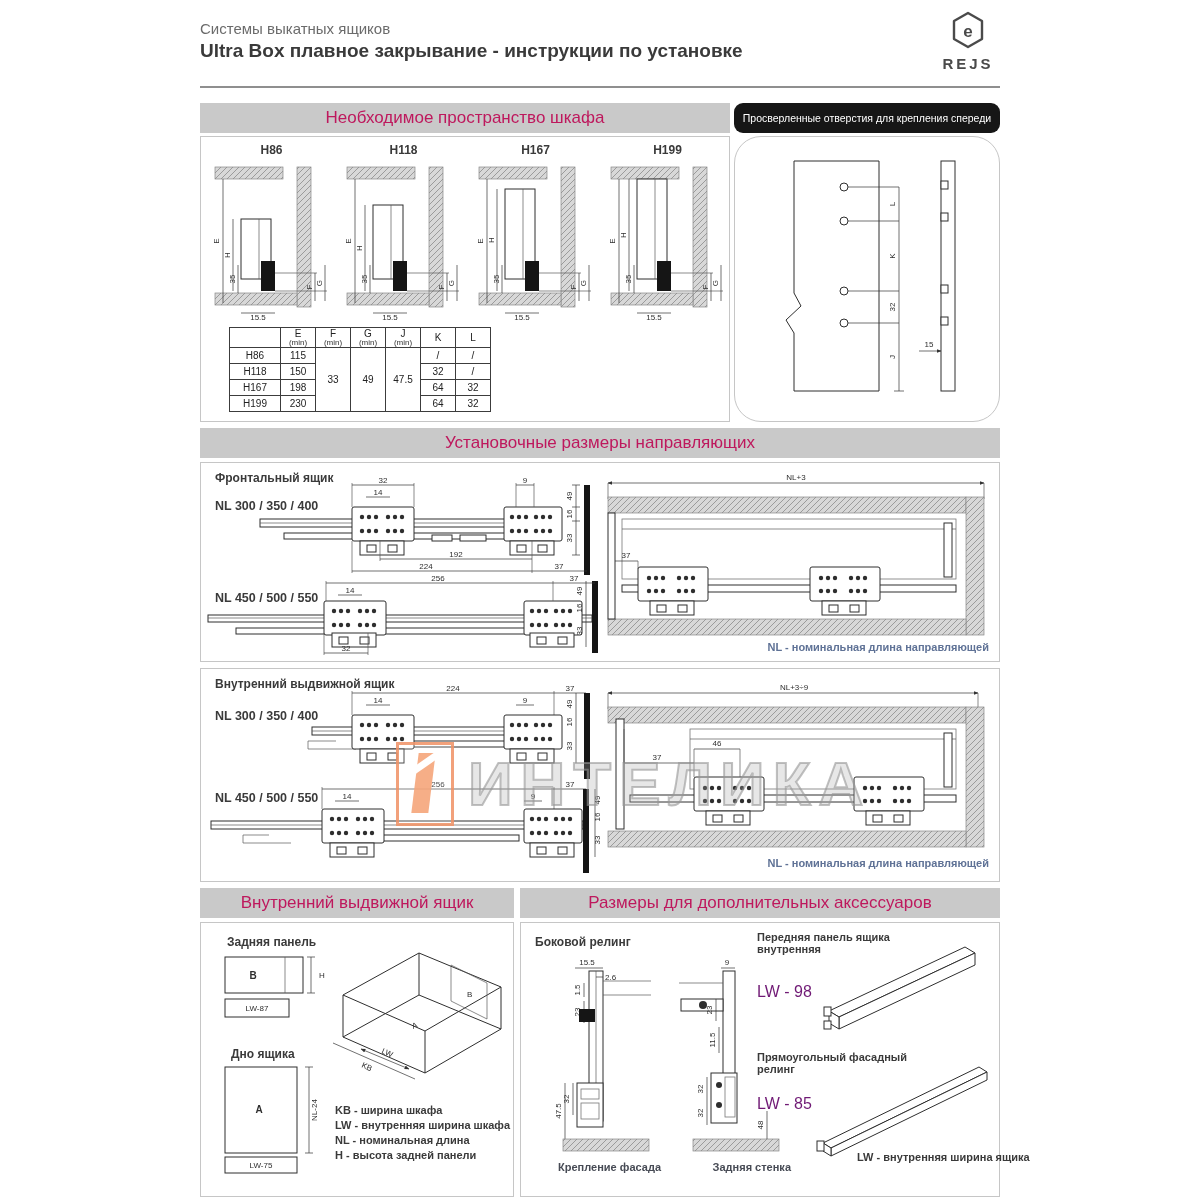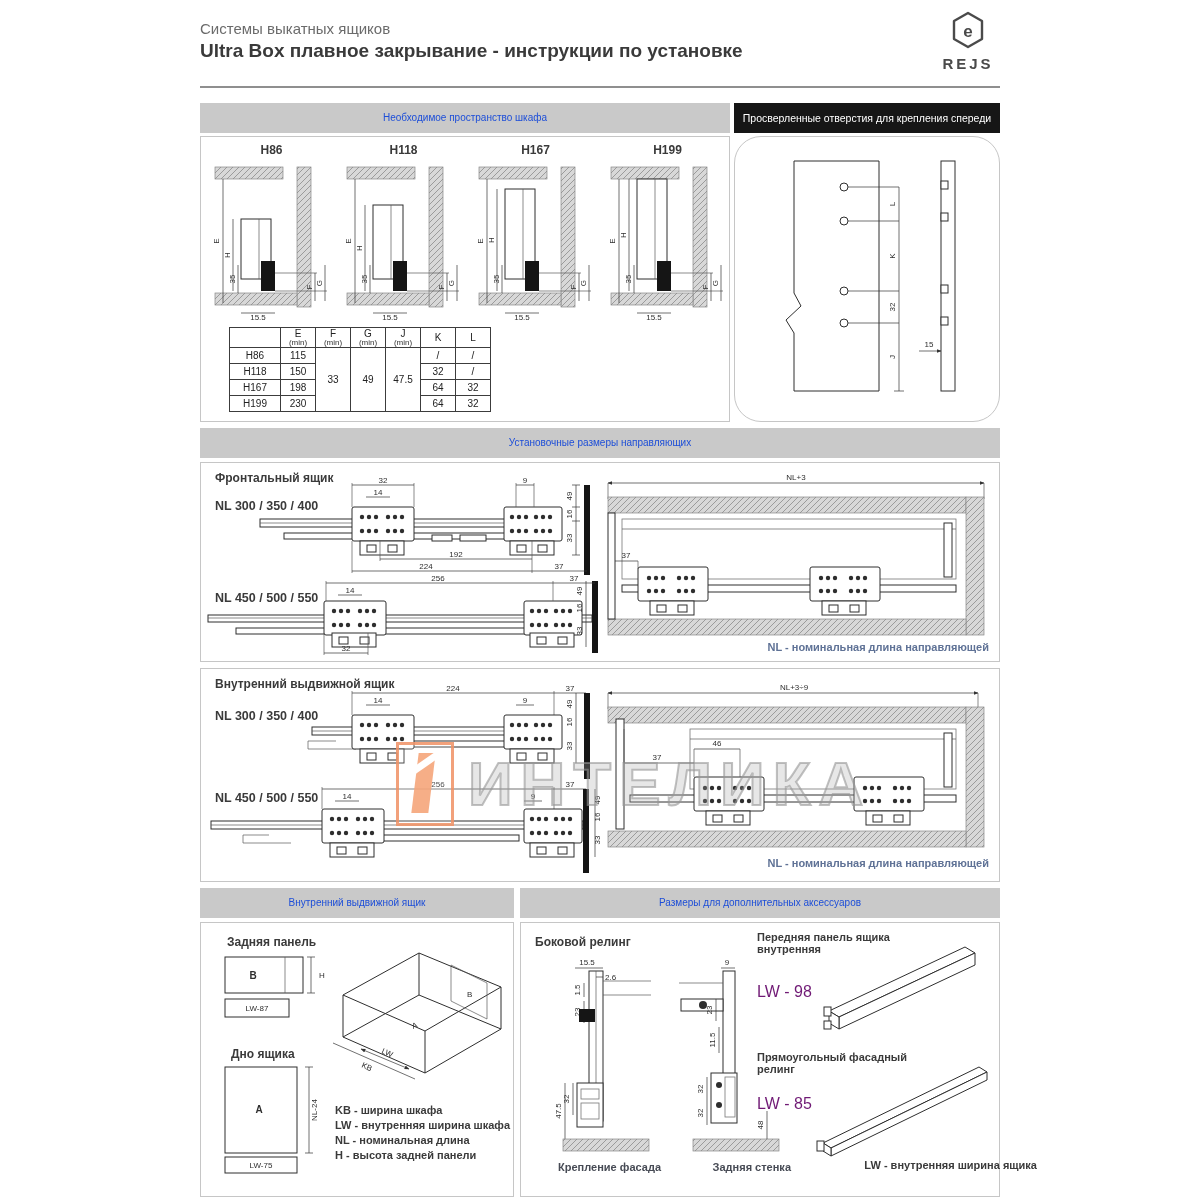--- a/index.html
+++ b/index.html
@@ -4,21 +4,21 @@
 <style>
   html,body{margin:0;padding:0;background:#fff;}
   .page{position:relative;width:1200px;height:1200px;background:#fff;overflow:hidden;
         font-family:"Liberation Sans",sans-serif;color:#3a3a3a;}
   .abs{position:absolute;}
   .hdr-sub{position:absolute;left:200px;top:20px;font-size:15px;color:#6b6b6b;}
   .hdr-title{position:absolute;left:200px;top:40px;font-size:19px;font-weight:bold;color:#3a3a3a;}
   .rule{position:absolute;left:200px;top:86px;width:800px;height:2px;background:#8f8f8f;}
   .logo{position:absolute;left:930px;top:10px;width:76px;text-align:center;}
   .logo-word{font-size:15px;font-weight:bold;letter-spacing:3px;color:#4a4a4a;margin-top:1px;}
-  .bar{position:absolute;height:30px;background:#c9c9c9;color:#1d4ed8;font-size:10px;
+  .bar{position:absolute;height:30px;background:#c9c9c9;color:#be185d;font-size:17px;
        line-height:30px;text-align:center;z-index:1;}
   .bar.dark{background:#161616;color:#fff;font-size:10.5px;}
   .panel{position:absolute;border:1px solid #c6c6c6;background:#fff;}
   .lbl{position:absolute;font-weight:bold;font-size:12px;color:#3a3a3a;z-index:2;}
   .nl{position:absolute;font-weight:bold;font-size:12.5px;color:#3a3a3a;z-index:2;}
   .cap-blue{position:absolute;font-weight:bold;font-size:11px;color:#5f7296;z-index:2;}
   .cap{position:absolute;font-weight:bold;font-size:11px;color:#474b55;text-align:right;z-index:2;}
   .size-lbl{position:absolute;font-weight:normal;font-size:16px;color:#701a75;z-index:2;}
   .legend{position:absolute;z-index:2;}
   .legend div{font-weight:bold;font-size:11px;line-height:15px;color:#3a3a3a;}
@@ -102,21 +102,21 @@
   <div class="logo">
     <svg width="40" height="40" viewBox="0 0 40 40">
       <path d="M20,3 L34,11 V29 L20,37 L6,29 V11 Z" fill="none" stroke="#4a4a4a" stroke-width="2.4" stroke-linejoin="round"></path>
       <text x="20" y="27" text-anchor="middle" style="font-size:17px;font-weight:bold;fill:#4a4a4a">e</text>
     </svg>
     <div class="logo-word">REJS</div>
   </div>
   <div class="rule"></div>
 
   <div class="bar" style="left:200px;top:103px;width:530px;">Необходимое пространство шкафа</div>
-  <div class="bar dark" style="left:734px;top:103px;width:266px;">Просверленные отверстия для крепления спереди</div>
+  <div class="bar dark" style="left:734px;top:103px;width:266px;border-radius:9px;">Просверленные отверстия для крепления спереди</div>
 
   <div class="panel" style="left:200px;top:136px;width:528px;height:284px;">
     <div class="lbl" style="left:8px;top:6px;width:125px;text-align:center;">H86</div>
     <div class="lbl" style="left:140px;top:6px;width:125px;text-align:center;">H118</div>
     <div class="lbl" style="left:272px;top:6px;width:125px;text-align:center;">H167</div>
     <div class="lbl" style="left:404px;top:6px;width:125px;text-align:center;">H199</div>
 
     <svg class="abs" style="left:8px;top:24px;" width="125" height="160" viewBox="0 0 125 160">
       <rect x="6" y="6" width="68" height="12" fill="url(#hatch)" stroke="#888" stroke-width=".7"></rect>
       <rect x="88" y="6" width="14" height="140" fill="url(#hatch)" stroke="#888" stroke-width=".7"></rect>
@@ -579,21 +579,21 @@
 
     <div class="lbl" style="left:236px;top:128px;width:150px;font-size:11px;">Прямоугольный фасадный релинг</div>
     <div class="size-lbl" style="left:236px;top:172px;">LW - 85</div>
     <svg class="abs" style="left:288px;top:128px;" width="200" height="114" viewBox="0 0 200 114">
       <path d="M14,92 L170,16 L178,21 L22,97 Z" class="wh"></path>
       <path d="M22,97 L178,21 L178,29 L22,105 Z" class="wh"></path>
       <path d="M14,92 L14,100 L22,105 L22,97 Z" class="wh"></path>
       <rect x="8" y="90" width="7" height="10" class="wh"></rect>
     </svg>
 
-    <div class="cap" style="left:296px;top:236px;width:180px;color:#3a3a3a;text-align:right;padding-left:40px;">LW - внутренняя ширина ящика</div>
+    <div class="cap" style="left:296px;top:228px;width:180px;color:#3a3a3a;text-align:left;padding-left:40px;">LW - внутренняя ширина ящика</div>
   </div>
 
   <div class="wm">
     <div class="wm-logo">
       <div class="wm-bar"></div>
       <div class="wm-cut"></div>
     </div>
     <div class="wm-text">ИНТЕЛИКА</div>
   </div>
 

